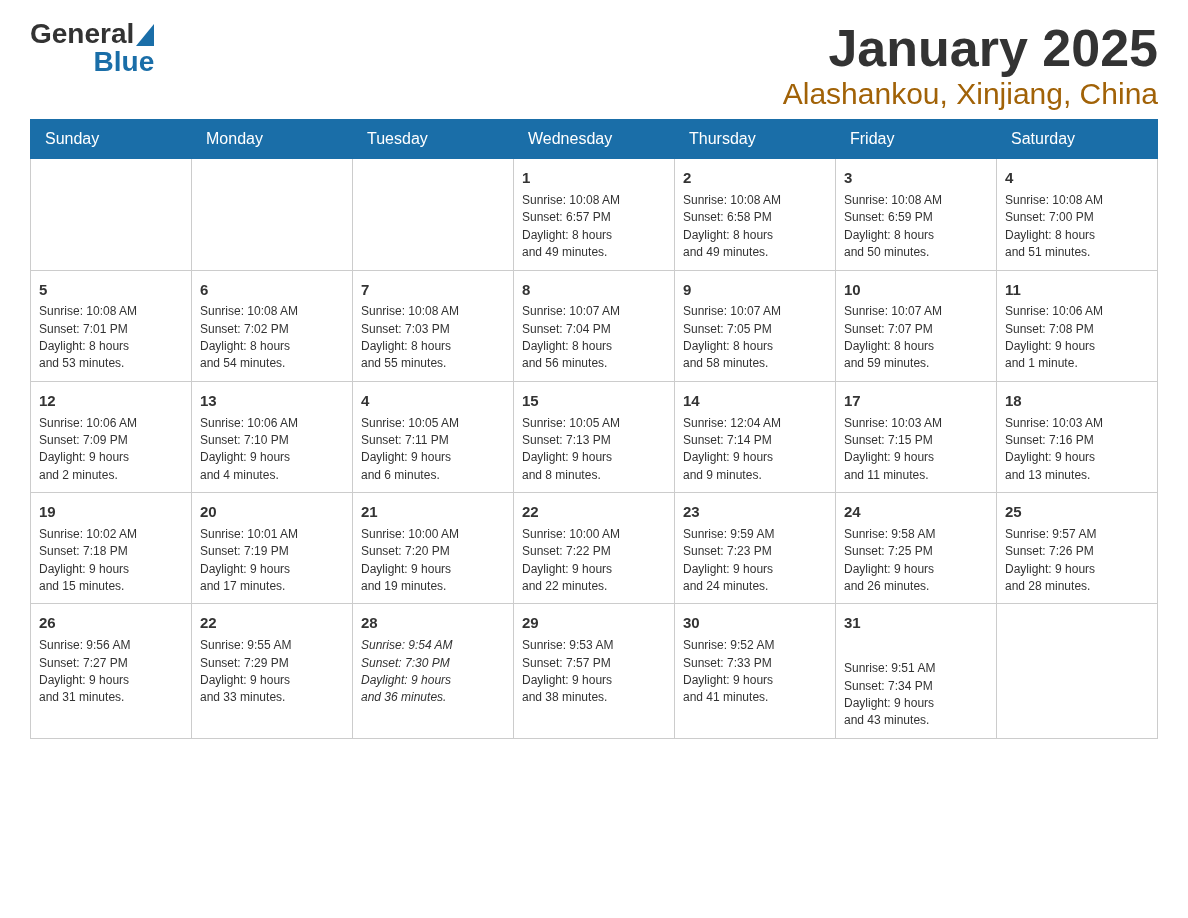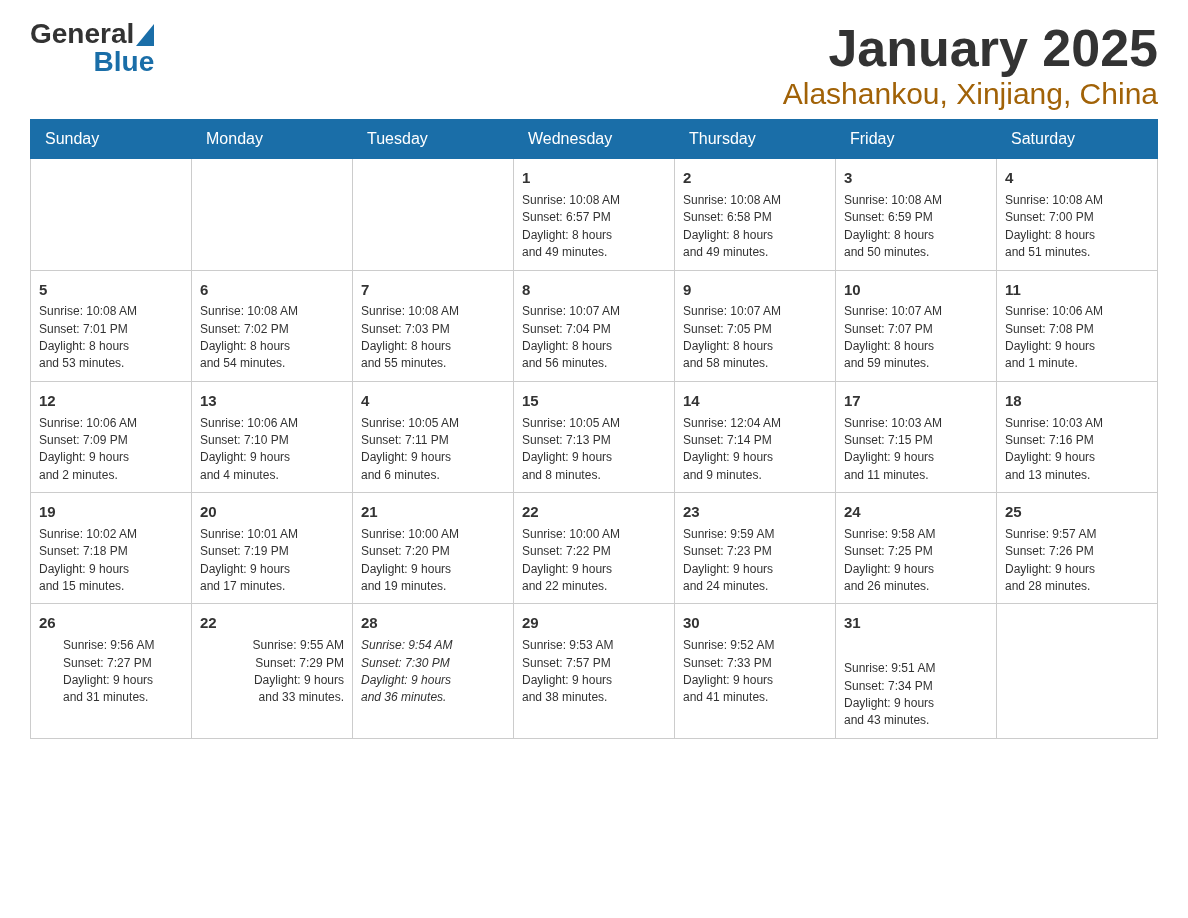--- a/index.html
+++ b/index.html
@@ -306,28 +306,28 @@
           <span class="day-number">25</span>
           <div class="day-info" style="white-space: pre-line;">Sunrise: 9:57 AM
 Sunset: 7:26 PM
 Daylight: 9 hours
 and 28 minutes.</div>
         </td>
       </tr>
       <tr class="week-row">
         <td>
           <span class="day-number">26</span>
-          <div class="day-info" style="white-space: pre-line; margin-left: 24px;">Sunrise: 9:56 AM
+          <div class="day-info" style="white-space: pre-line;">Sunrise: 9:56 AM
 Sunset: 7:27 PM
 Daylight: 9 hours
 and 31 minutes.</div>
         </td>
         <td>
           <span class="day-number">22</span>
-          <div class="day-info" style="white-space: pre-line; text-align: right;">Sunrise: 9:55 AM
+          <div class="day-info" style="white-space: pre-line;">Sunrise: 9:55 AM
 Sunset: 7:29 PM
 Daylight: 9 hours
 and 33 minutes.</div>
         </td>
         <td>
           <span class="day-number">28</span>
           <div class="day-info" style="white-space: pre-line; font-style: italic;">Sunrise: 9:54 AM
 Sunset: 7:30 PM
 Daylight: 9 hours
 and 36 minutes.</div>

